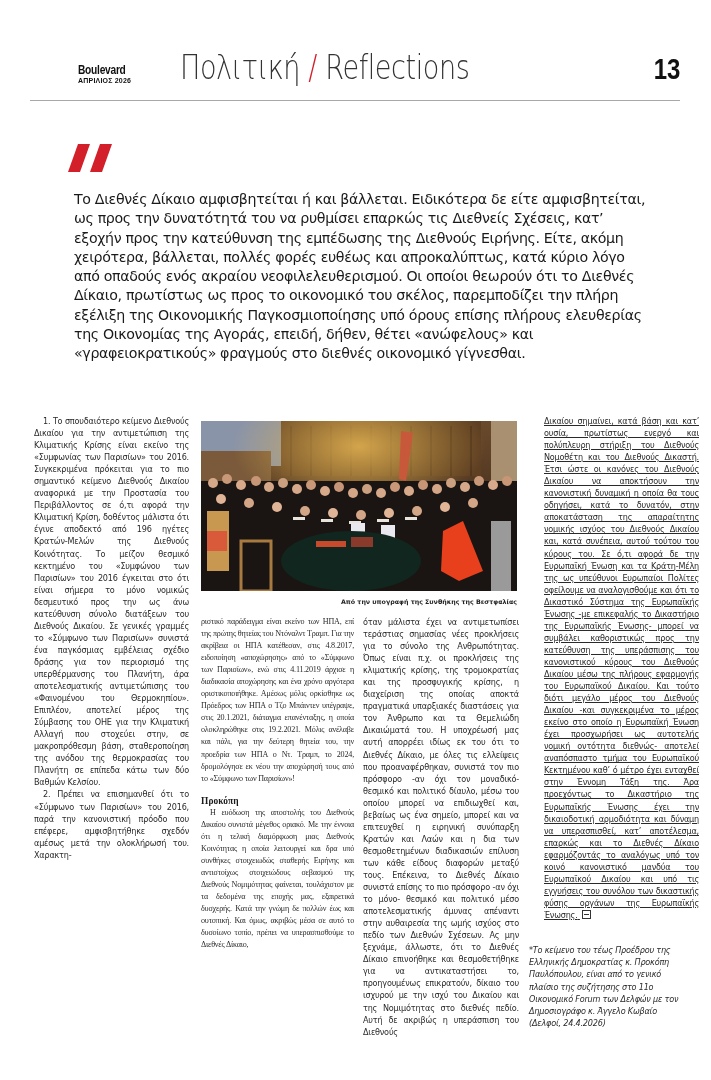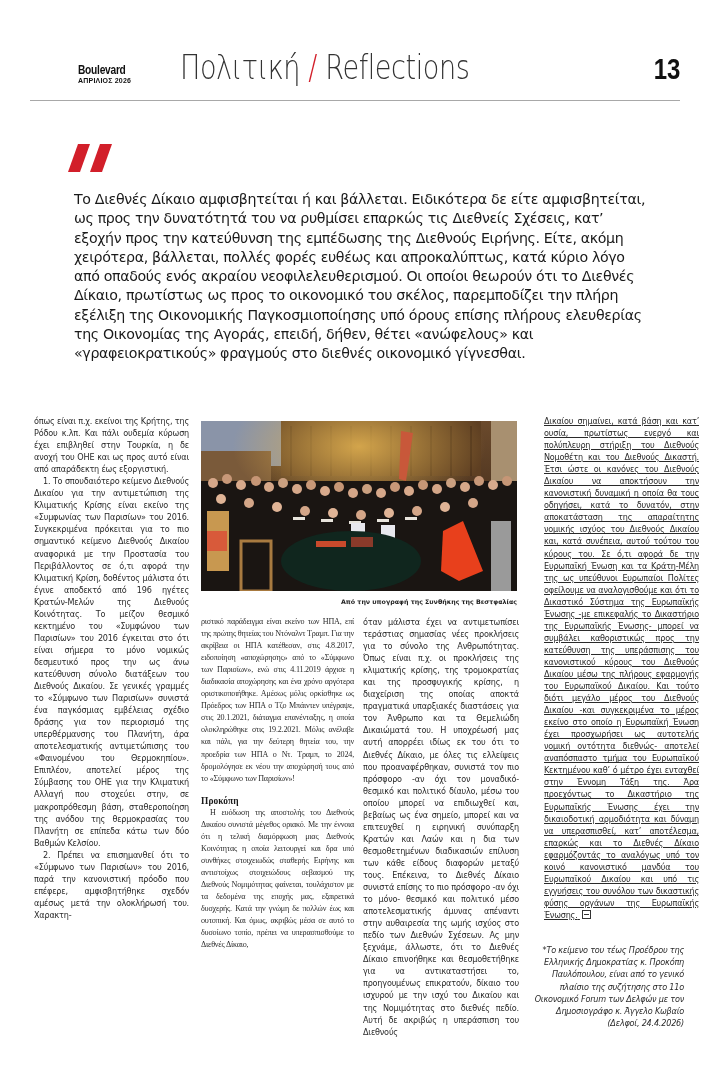--- a/index.html
+++ b/index.html
@@ -26,21 +26,21 @@
   .col2 { left:201px; top:616px; width:153px;font-family:Liberation Serif, serif; }
   .col3 { left:363px; top:616px; width:156px; }
   .col4 { left:544px; top:415px; width:155px;text-decoration:underline; }
 
   .figure { position:absolute; left:201px; top:421px; width:316px; height:170px; overflow:hidden; }
   .caption { position:absolute; left:201px; top:598px; width:316px; text-align:right; font-size:6.3px; font-weight:bold; color:#222; }
 
   .end-mark { display:inline-block; width:7px; height:7px; border:1px solid #333; vertical-align:-1px; margin-left:2px; position:relative; }
   .end-mark::after { content:""; position:absolute; left:1px; right:1px; top:3px; height:1px; background:#333; }
 
-  .footnote { position:absolute; left:529px; top:944px; width:155px; text-align:right; font-style:italic; font-size:8.1px; line-height:12.2px; color:#2a2a2a; letter-spacing:-0.2px; }
+  .footnote { position:absolute; left:529px; top:944px; width:155px; text-align:left; font-style:italic; font-size:8.1px; line-height:12.2px; color:#2a2a2a; letter-spacing:-0.2px; }
 </style>
 </head>
 <body>
 
 <div class="header">
   <div class="brand">
     <div class="brand-name">Boulevard</div>
     <div class="brand-date">ΑΠΡΙΛΙΟΣ 2026</div>
   </div>
   <div class="section-title">
@@ -55,21 +55,20 @@
 <svg class="quote-mark" viewBox="0 0 46 32">
   <polygon points="10,2 22,2 12,30 0,30" fill="#d21f2a"></polygon>
   <polygon points="32,2 44,2 34,30 22,30" fill="#d21f2a"></polygon>
 </svg>
 
 <div class="pull-quote">
   <p>Το Διεθνές Δίκαιο αμφισβητείται ή και βάλλεται.  Ειδικότερα δε είτε αμφισβητείται, ως προς την δυνατότητά του να ρυθμίσει επαρκώς τις Διεθνείς Σχέσεις, κατ’ εξοχήν προς την κατεύθυνση της εμπέδωσης της Διεθνούς Ειρήνης. Είτε, ακόμη χειρότερα, βάλλεται, πολλές φορές ευθέως και απροκαλύπτως, κατά κύριο λόγο από οπαδούς ενός ακραίου νεοφιλελευθερισμού.  Οι οποίοι θεωρούν ότι το Διεθνές Δίκαιο, πρωτίστως ως προς το οικονομικό του σκέλος, παρεμποδίζει την πλήρη εξέλιξη της Οικονομικής Παγκοσμιοποίησης υπό όρους επίσης πλήρους ελευθερίας της Οικονομίας της Αγοράς, επειδή, δήθεν, θέτει «ανώφελους» και «γραφειοκρατικούς» φραγμούς στο διεθνές οικονομικό γίγνεσθαι.</p>
 </div>
 
 <div class="col col1">
-  <p>όπως είναι π.χ. εκείνοι της Κρήτης, της Ρόδου κ.λπ.  Και πάλι ουδεμία κύρωση έχει επιβληθεί στην Τουρκία, η δε ανοχή του ΟΗΕ και ως προς αυτό είναι από απαράδεκτη έως εξοργιστική.</p>
   <p class="ind">1. Το σπουδαιότερο κείμενο Διεθνούς Δικαίου για την αντιμετώπιση της Κλιματικής Κρίσης είναι εκείνο της «Συμφωνίας των Παρισίων» του 2016.  Συγκεκριμένα πρόκειται για το πιο σημαντικό κείμενο Διεθνούς Δικαίου αναφορικά με την Προστασία του Περιβάλλοντος σε ό,τι αφορά την Κλιματική Κρίση, δοθέντος μάλιστα ότι έγινε αποδεκτό από 196 ηγέτες Κρατών-Μελών της Διεθνούς Κοινότητας.  Το μείζον θεσμικό κεκτημένο του «Συμφώνου των Παρισίων» του 2016 έγκειται στο ότι είναι σήμερα το μόνο νομικώς δεσμευτικό προς την ως άνω κατεύθυνση σύνολο διατάξεων του Διεθνούς Δικαίου. Σε γενικές γραμμές το «Σύμφωνο των Παρισίων» συνιστά ένα παγκόσμιας εμβέλειας σχέδιο δράσης για τον περιορισμό  της υπερθέρμανσης του Πλανήτη, άρα αποτελεσματικής αντιμετώπισης του «Φαινομένου του Θερμοκηπίου». Επιπλέον, αποτελεί μέρος της Σύμβασης του ΟΗΕ για την Κλιματική Αλλαγή που στοχεύει στην, σε μακροπρόθεσμη βάση, σταθεροποίηση της ανόδου της θερμοκρασίας του Πλανήτη σε επίπεδα κάτω των δύο Βαθμών Κελσίου.</p>
   <p class="ind">2. Πρέπει να επισημανθεί ότι το «Σύμφωνο των Παρισίων»  του 2016, παρά την κανονιστική πρόοδο που επέφερε, αμφισβητήθηκε σχεδόν αμέσως μετά την ολοκλήρωσή του.  Χαρακτη-</p>
 </div>
 
 <div class="figure">
   <svg width="316" height="170" viewBox="0 0 316 170">
     <defs>
       <linearGradient id="wall" x1="0" y1="0" x2="0" y2="1">
         <stop offset="0" stop-color="#6b4a2c"></stop>
         <stop offset="1" stop-color="#2a1a10"></stop>

